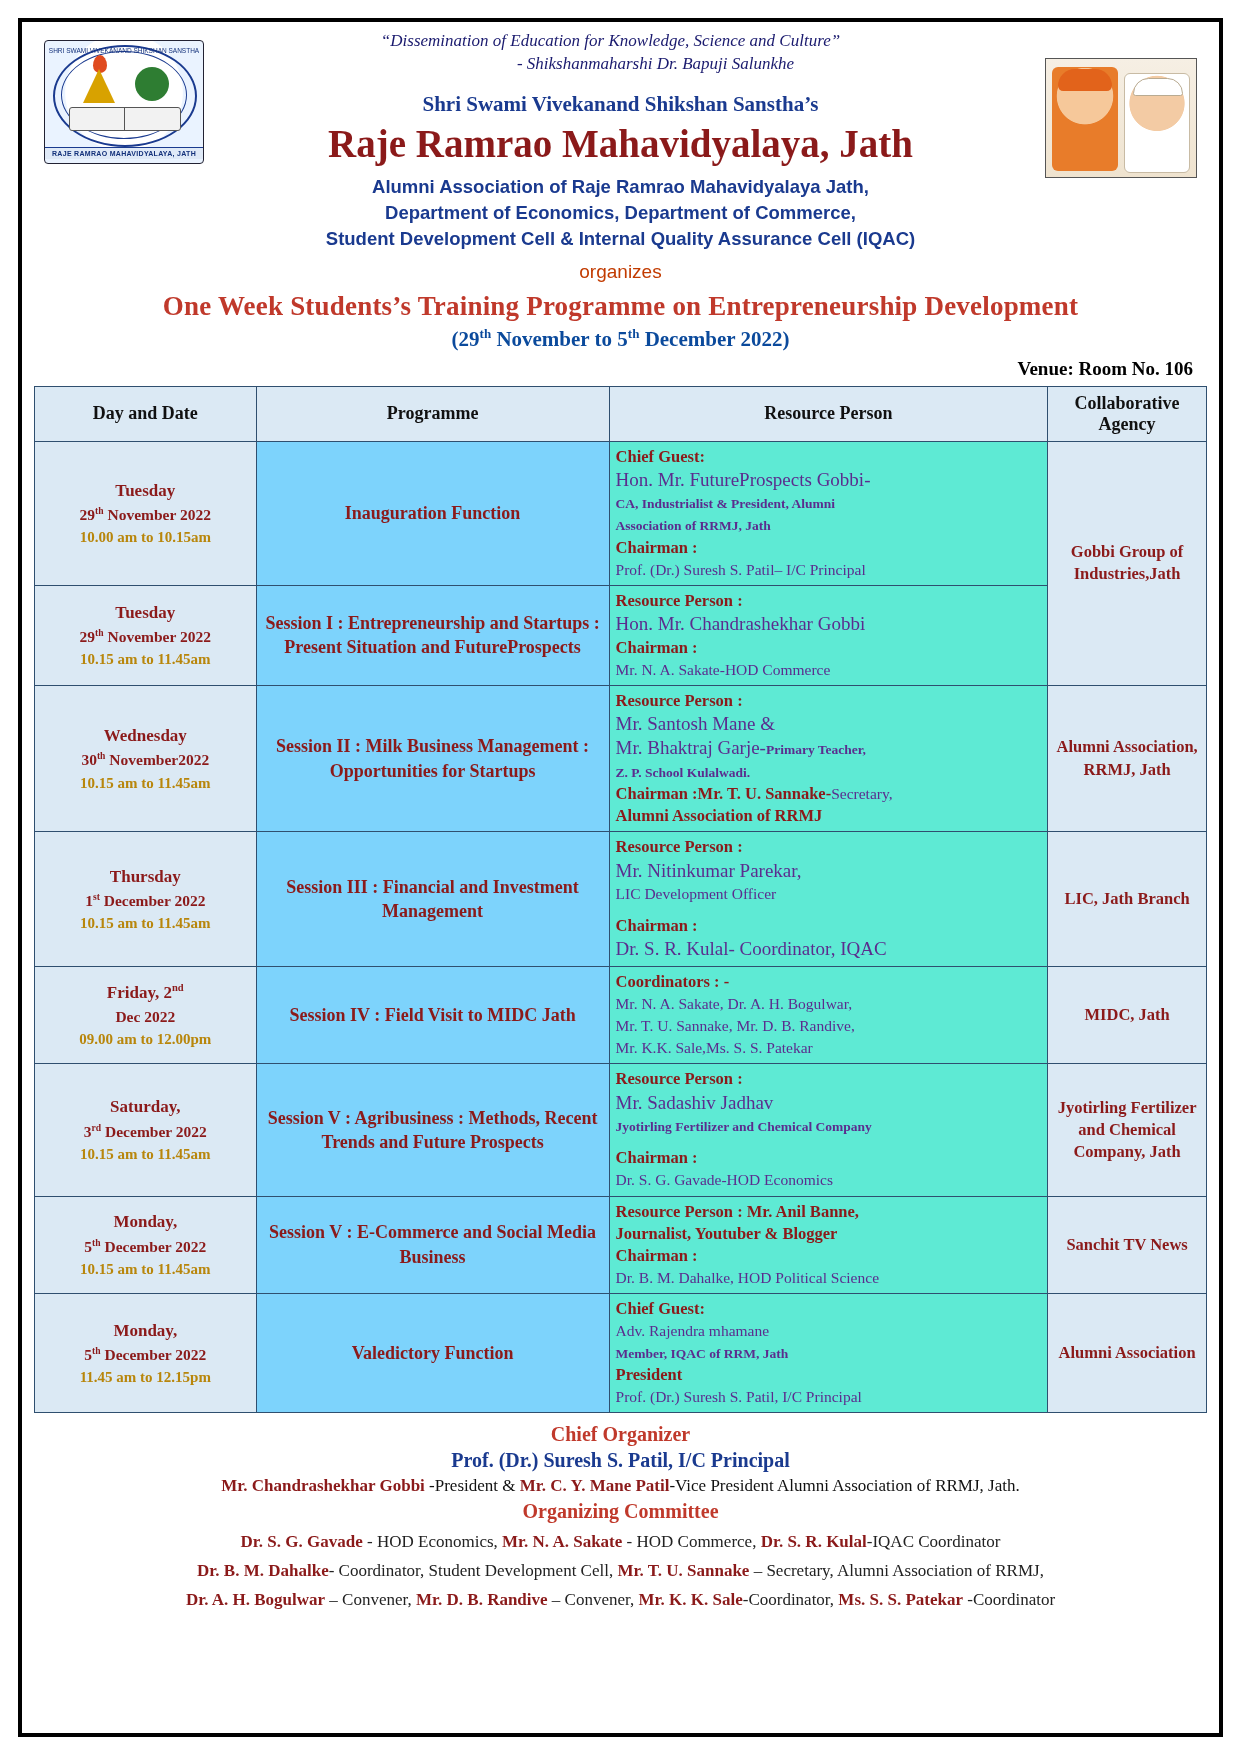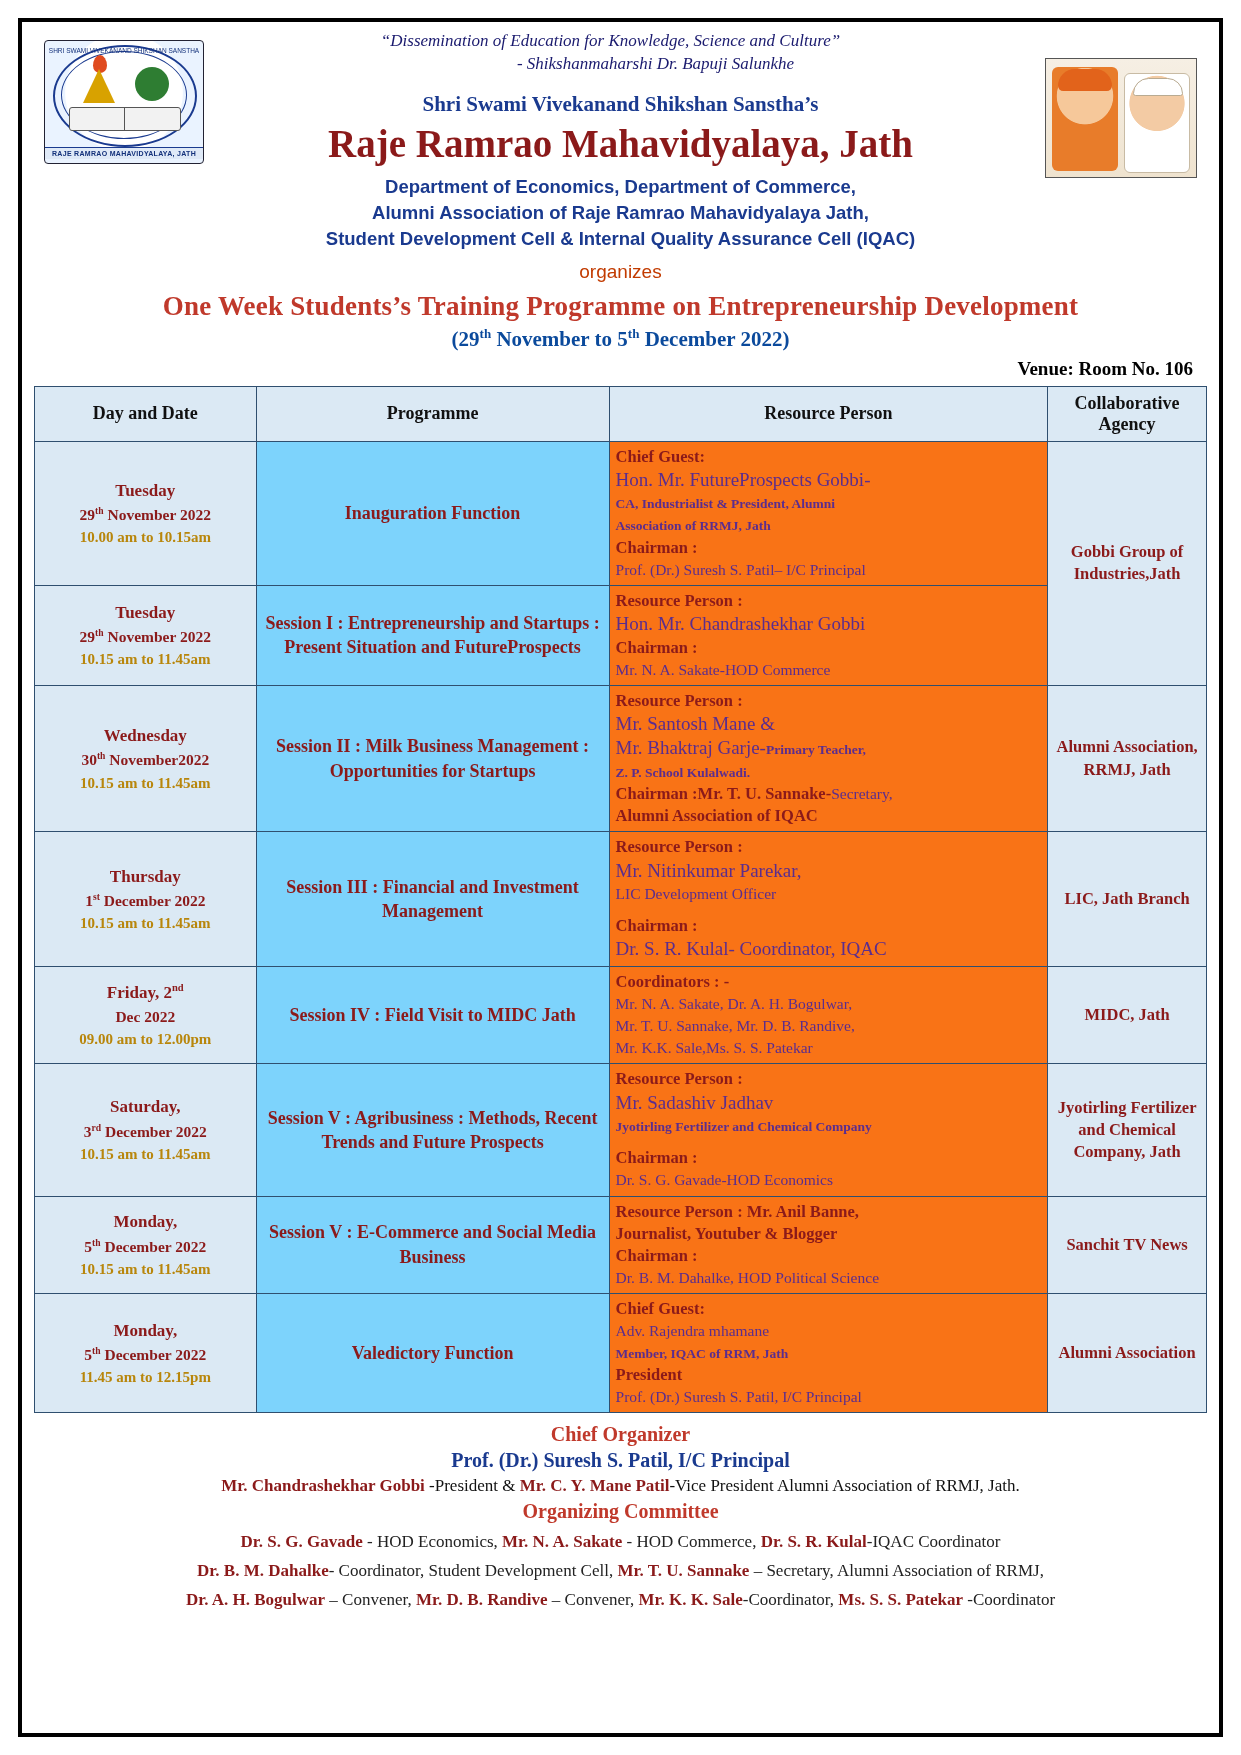--- a/index.html
+++ b/index.html
@@ -197,21 +197,21 @@
   td.day .dtime{ color:#b8860b; font-size:15px;}
   td.prog{
     background:#7dd3fc;
     text-align:center;
     color:#8b1a1a;
     font-weight:bold;
     font-size:18px;
     line-height:1.35;
   }
   td.res{
-    background:#f97316;
+    background:#5eead4;
     color:#5b2d8e;
     font-size:17px;
     line-height:1.3;
   }
   td.res .lbl{ color:#8b1a1a; font-weight:bold; font-size:16.5px;}
   td.res .big{ font-size:19px;}
   td.res .small{ font-size:13.5px; font-weight:bold;}
   td.res .med{ font-size:15.5px;}
   td.agency{
     background:#dbe9f4;
@@ -258,22 +258,22 @@
 
     <div class="quote">
       <span>“Dissemination of Education for Knowledge, Science and Culture”</span>
       <span class="line2">- Shikshanmaharshi Dr. Bapuji Salunkhe</span>
     </div>
 
     <div class="sanstha">Shri Swami Vivekanand Shikshan Sanstha’s</div>
     <div class="college">Raje Ramrao Mahavidyalaya, Jath</div>
 
     <div class="depts">
+      <div>Alumni Association of Raje Ramrao Mahavidyalaya Jath,</div>
       <div>Department of Economics, Department of Commerce,</div>
-      <div>Alumni Association of Raje Ramrao Mahavidyalaya Jath,</div>
       <div>Student Development Cell &amp; Internal Quality Assurance Cell (IQAC)</div>
     </div>
 
     <div class="organizes">organizes</div>
     <div class="title-main">One  Week Students’s Training Programme  on  Entrepreneurship  Development</div>
     <div class="title-dates">
       <span>(29</span><sup>th</sup><span> November to 5</span><sup>th</sup><span> December 2022)</span>
     </div>
     <div class="venue">Venue: Room No. 106</div>
 
@@ -324,21 +324,21 @@
               <div class="ddate">30<sup>th</sup> November2022</div>
               <div class="dtime">10.15 am to 11.45am</div>
             </td>
             <td class="prog">Session II : Milk Business Management : Opportunities for Startups</td>
             <td class="res">
               <div><span class="lbl">Resource Person :</span></div>
               <div><span class="big">Mr. Santosh Mane &amp;</span></div>
               <div><span class="big">Mr. Bhaktraj Garje-</span><span class="small">Primary Teacher,</span></div>
               <div><span class="small"> Z. P. School Kulalwadi.</span></div>
               <div><span class="lbl">Chairman :Mr. T. U. Sannake-</span><span class="med">Secretary,</span></div>
-              <div><span class="lbl">Alumni Association of IQAC</span></div>
+              <div><span class="lbl">Alumni Association of RRMJ</span></div>
             </td>
             <td class="agency">Alumni Association, RRMJ, Jath</td>
           </tr>
           <tr>
             <td class="day">
               <div class="dname">Thursday</div>
               <div class="ddate">1<sup>st</sup> December 2022</div>
               <div class="dtime">10.15 am to 11.45am</div>
             </td>
             <td class="prog">Session III : Financial and Investment Management</td>

